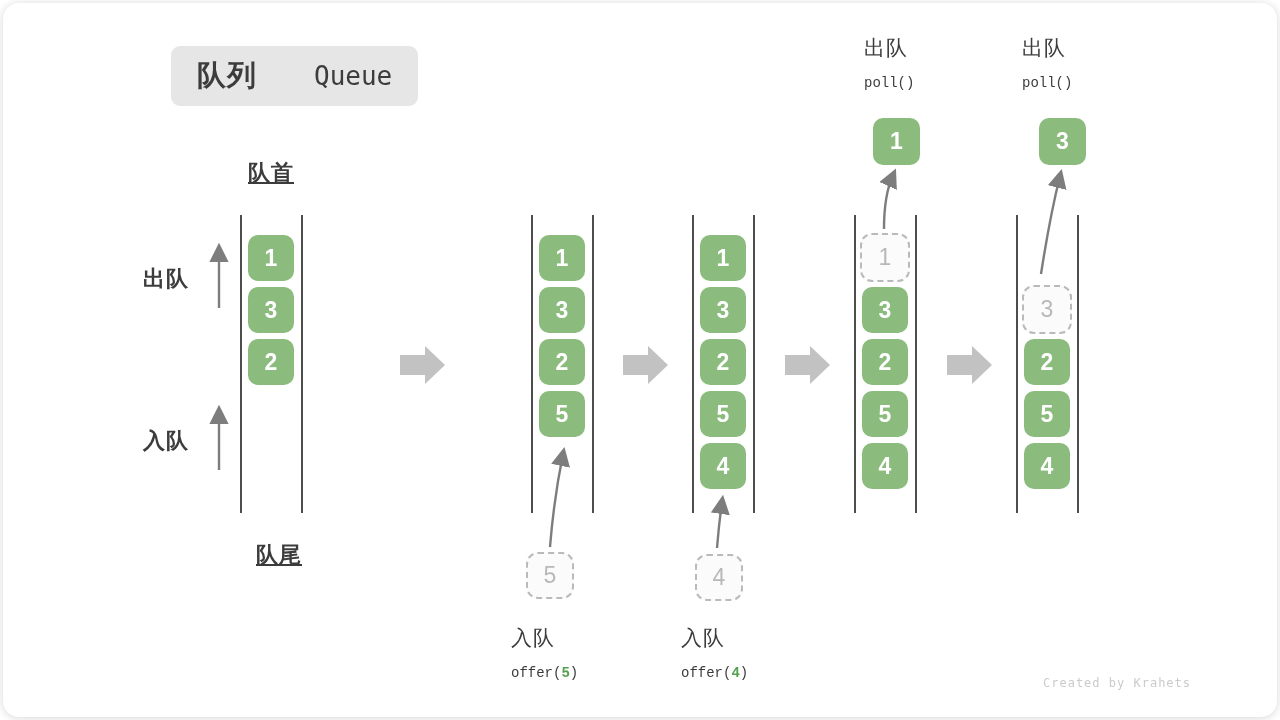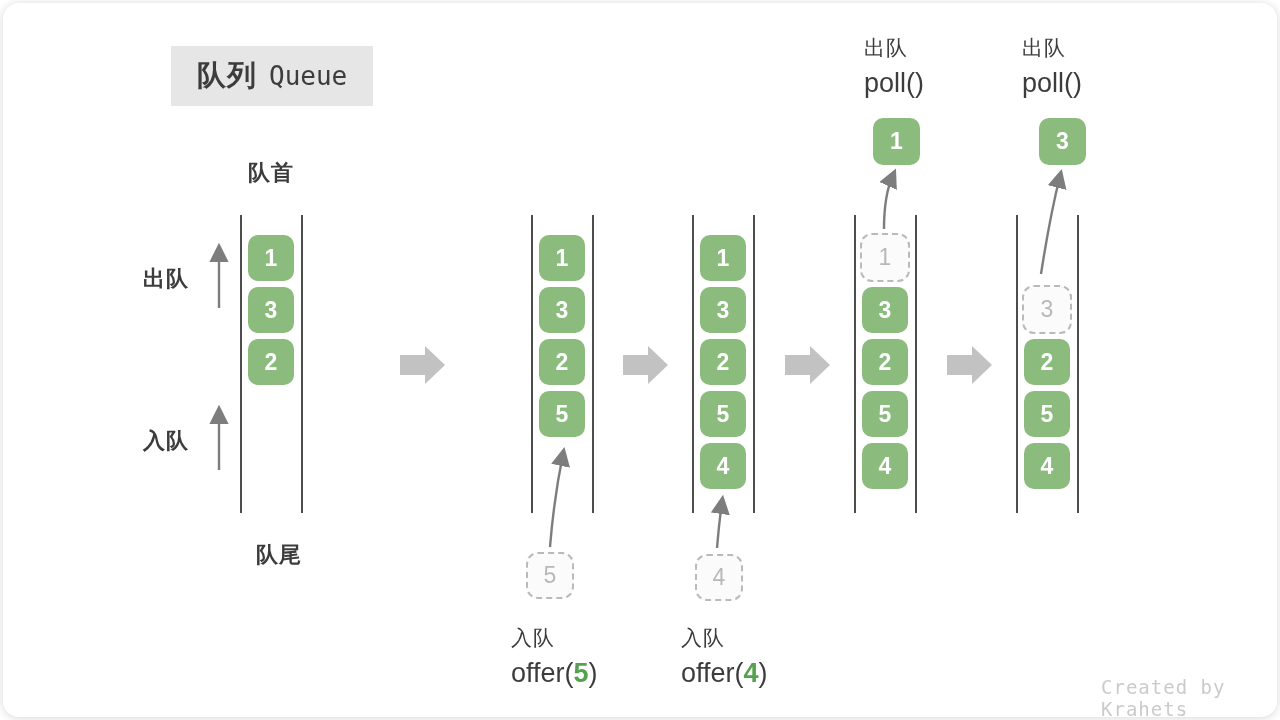--- a/index.html
+++ b/index.html
@@ -1,40 +1,40 @@
 <!DOCTYPE html>
 <html><head>
 <meta charset="utf-8">
 <style>
   html,body{margin:0;padding:0;background:#ffffff;}
   #canvas{position:relative;width:1280px;height:720px;font-family:"Liberation Sans","DejaVu Sans",sans-serif;overflow:hidden;background:#fff;}
   #card{position:absolute;left:3px;top:3px;right:3px;bottom:3px;background:#ffffff;border-radius:16px;box-shadow:0 1px 10px rgba(0,0,0,0.16);}
   #stage{position:absolute;inset:0;}
   #arrow-svg{position:absolute;left:0;top:0;width:1280px;height:720px;pointer-events:none;}
 
-  .title-badge{position:absolute;left:168px;top:43px;height:60px;background:#e6e6e6;border-radius:0;display:flex;align-items:center;padding:0 26px;}
+  .title-badge{position:absolute;left:168px;top:43px;height:60px;background:#e6e6e6;border-radius:9px;display:flex;align-items:center;padding:0 26px;gap:45px;}
   .title-zh{font-size:29px;font-weight:bold;color:#3c3c3c;letter-spacing:1px;}
   .title-en{font-family:"DejaVu Sans Mono","Liberation Mono",monospace;font-size:26px;color:#3c3c3c;margin-left:12px;}
 
   .side-label{position:absolute;font-size:22px;font-weight:bold;color:#3c3c3c;letter-spacing:1px;}
-  .centered{width:62px;text-align:center;}
+  .centered{width:62px;text-align:center;text-decoration:underline;}
 
   .qline{position:absolute;width:1.6px;background:#4d4d4d;top:212px;height:298px;}
 
   .qbox{position:absolute;width:46px;height:46px;border-radius:10px;background:#8CBB7E;color:#ffffff;
         display:flex;align-items:center;justify-content:center;font-size:23px;font-weight:bold;box-sizing:border-box;}
   .qbox.dashed{background:#fbfbfb;border:2px dashed #bababa;color:#b8b8b8;font-weight:normal;border-radius:12px;}
 
   .op-label{position:absolute;color:#3c3c3c;}
   .op-zh{font-size:21px;line-height:34px;letter-spacing:1px;}
-  .op-code{font-family:Liberation Sans, sans-serif;font-size:27px;line-height:36px;}
+  .op-code{font-family:Liberation Mono, monospace;font-size:14px;line-height:36px;}
   .op-code .green-arg{color:#55A14F;font-weight:bold;}
 
-  .watermark{position:absolute;left:1098px;top:673px;font-family:"DejaVu Sans Mono","Liberation Mono",monospace;
-             font-size:19px;color:#cbcbcb;letter-spacing:1px;}
+  .watermark{position:absolute;left:1040px;top:673px;font-family:"DejaVu Sans Mono","Liberation Mono",monospace;
+             font-size:12px;color:#cbcbcb;letter-spacing:1px;}
 </style>
 </head>
 <body>
 
 <div id="canvas">
   <div id="card">
     <div id="stage">
 
       <svg id="arrow-svg" viewBox="0 0 1280 720">
         <defs>

